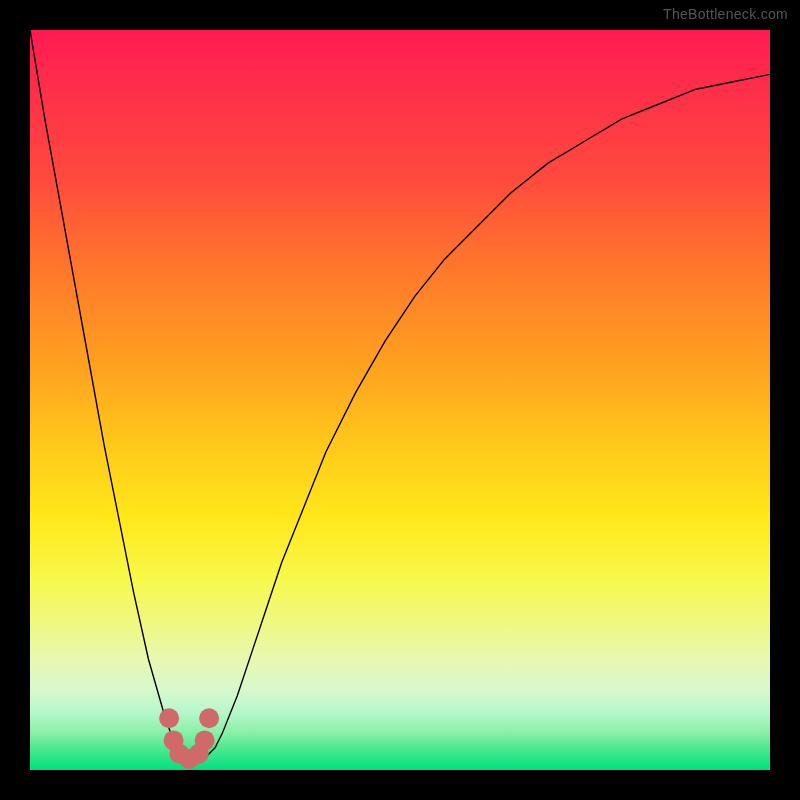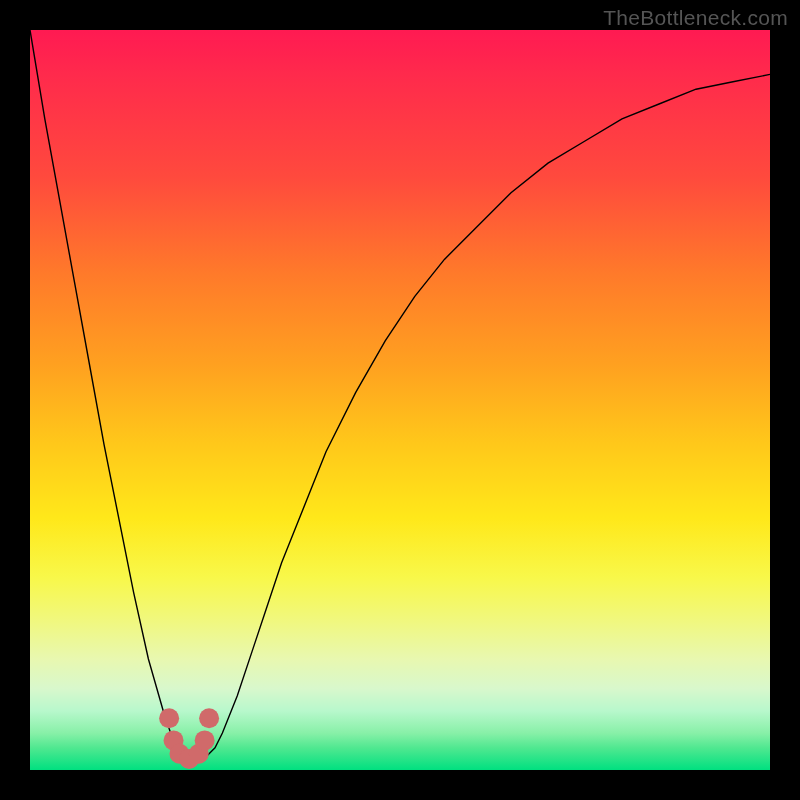--- a/index.html
+++ b/index.html
@@ -40,21 +40,21 @@
       #88f0a8 95%,
       #50e890 97%,
       #00e080 100%
     );
   }
   .watermark {
     position: absolute;
     top: 6px;
     right: 12px;
     color: #555;
-    font-size: 21px;
+    font-size: 14px;
     letter-spacing: 0.3px;
     font-weight: 500;
   }
   svg.plot {
     position: absolute;
     left: 30px;
     top: 30px;
     width: 740px;
     height: 740px;
   }

